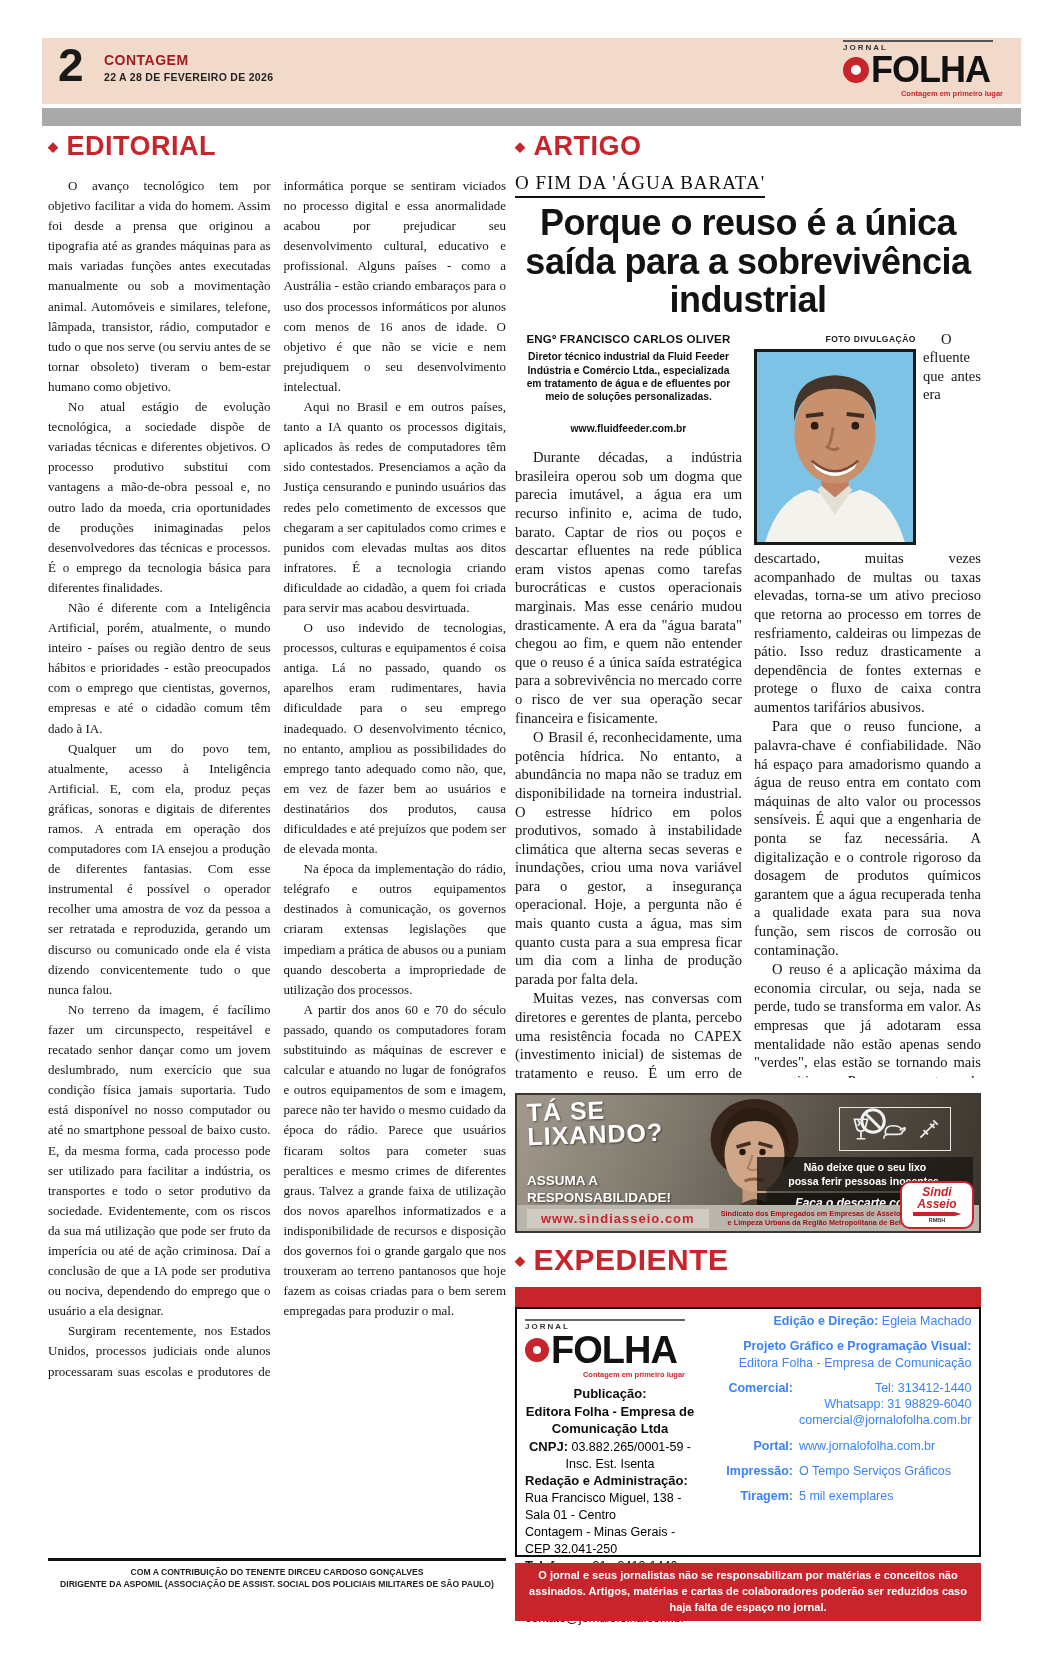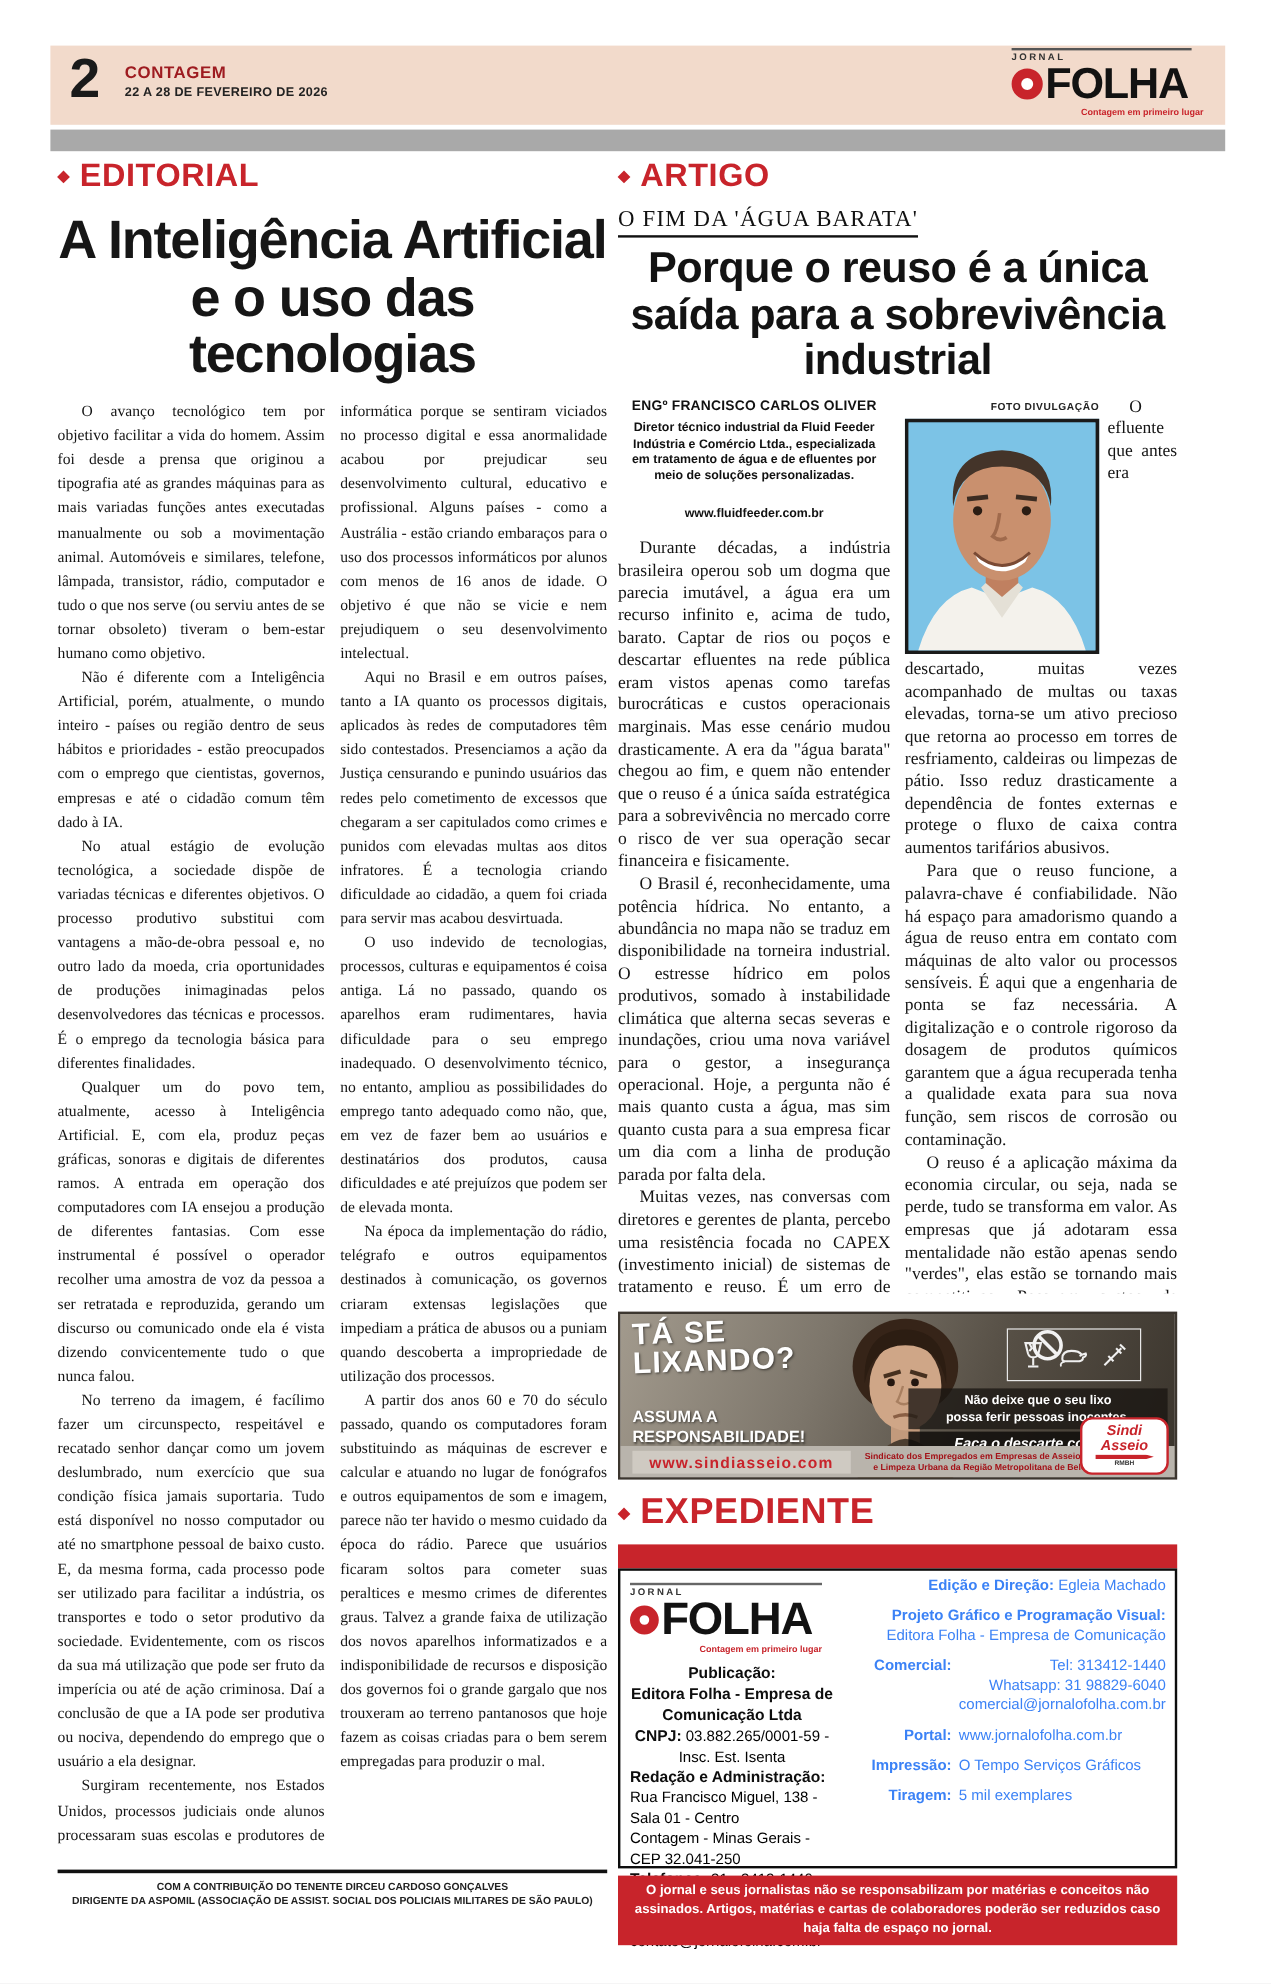--- a/index.html
+++ b/index.html
@@ -128,25 +128,24 @@
       <div class="logo-tag">Contagem em primeiro lugar</div>
     </div>
   </div>
   <div class="grayband"></div>
 
   <div class="editorial">
     <div class="sec-label">
       <span class="diamond">◆</span>
       <span>EDITORIAL</span>
     </div>
-    <div class="ed-headline">A Inteligência Artificial e o uso das tecnologias</div>
     <div class="ed-body">
         <p>O avanço tecnológico tem por objetivo facilitar a vida do homem. Assim foi desde a prensa que originou a tipografia até as grandes máquinas para as mais variadas funções antes executadas manualmente ou sob a movimentação animal. Automóveis e similares, telefone, lâmpada, transistor, rádio, computador e tudo o que nos serve (ou serviu antes de se tornar obsoleto) tiveram o bem-estar humano como objetivo.</p>
+        <p>No atual estágio de evolução tecnológica, a sociedade dispõe de variadas técnicas e diferentes objetivos. O processo produtivo substitui com vantagens a mão-de-obra pessoal e, no outro lado da moeda, cria oportunidades de produções inimaginadas pelos desenvolvedores das técnicas e processos. É o emprego da tecnologia básica para diferentes finalidades.</p>
         <p>Não é diferente com a Inteligência Artificial, porém, atualmente, o mundo inteiro - países ou região dentro de seus hábitos e prioridades - estão preocupados com o emprego que cientistas, governos, empresas e até o cidadão comum têm dado à IA.</p>
-        <p>No atual estágio de evolução tecnológica, a sociedade dispõe de variadas técnicas e diferentes objetivos. O processo produtivo substitui com vantagens a mão-de-obra pessoal e, no outro lado da moeda, cria oportunidades de produções inimaginadas pelos desenvolvedores das técnicas e processos. É o emprego da tecnologia básica para diferentes finalidades.</p>
         <p>Qualquer um do povo tem, atualmente, acesso à Inteligência Artificial. E, com ela, produz peças gráficas, sonoras e digitais de diferentes ramos. A entrada em operação dos computadores com IA ensejou a produção de diferentes fantasias. Com esse instrumental é possível o operador recolher uma amostra de voz da pessoa a ser retratada e reproduzida, gerando um discurso ou comunicado onde ela é vista dizendo convicentemente tudo o que nunca falou.</p>
         <p>No terreno da imagem, é facílimo fazer um circunspecto, respeitável e recatado senhor dançar como um jovem deslumbrado, num exercício que sua condição física jamais suportaria. Tudo está disponível no nosso computador ou até no smartphone pessoal de baixo custo. E, da mesma forma, cada processo pode ser utilizado para facilitar a indústria, os transportes e todo o setor produtivo da sociedade. Evidentemente, com os riscos da sua má utilização que pode ser fruto da imperícia ou até de ação criminosa. Daí a conclusão de que a IA pode ser produtiva ou nociva, dependendo do emprego que o usuário a ela designar.</p>
         <p>Surgiram recentemente, nos Estados Unidos, processos judiciais onde alunos processaram suas escolas e produtores de informática porque se sentiram viciados no processo digital e essa anormalidade acabou por prejudicar seu desenvolvimento cultural, educativo e profissional. Alguns países - como a Austrália - estão criando embaraços para o uso dos processos informáticos por alunos com menos de 16 anos de idade. O objetivo é que não se vicie e nem prejudiquem o seu desenvolvimento intelectual.</p>
         <p>Aqui no Brasil e em outros países, tanto a IA quanto os processos digitais, aplicados às redes de computadores têm sido contestados. Presenciamos a ação da Justiça censurando e punindo usuários das redes pelo cometimento de excessos que chegaram a ser capitulados como crimes e punidos com elevadas multas aos ditos infratores. É a tecnologia criando dificuldade ao cidadão, a quem foi criada para servir mas acabou desvirtuada.</p>
         <p>O uso indevido de tecnologias, processos, culturas e equipamentos é coisa antiga. Lá no passado, quando os aparelhos eram rudimentares, havia dificuldade para o seu emprego inadequado. O desenvolvimento técnico, no entanto, ampliou as possibilidades do emprego tanto adequado como não, que, em vez de fazer bem ao usuários e destinatários dos produtos, causa dificuldades e até prejuízos que podem ser de elevada monta.</p>
         <p>Na época da implementação do rádio, telégrafo e outros equipamentos destinados à comunicação, os governos criaram extensas legislações que impediam a prática de abusos ou a puniam quando descoberta a impropriedade de utilização dos processos.</p>
         <p>A partir dos anos 60 e 70 do século passado, quando os computadores foram substituindo as máquinas de escrever e calcular e atuando no lugar de fonógrafos e outros equipamentos de som e imagem, parece não ter havido o mesmo cuidado da época do rádio. Parece que usuários ficaram soltos para cometer suas peraltices e mesmo crimes de diferentes graus. Talvez a grande faixa de utilização dos novos aparelhos informatizados e a indisponibilidade de recursos e disposição dos governos foi o grande gargalo que nos trouxeram ao terreno pantanosos que hoje fazem as coisas criadas para o bem serem empregadas para produzir o mal.</p>
       </div>
   </div>
 

